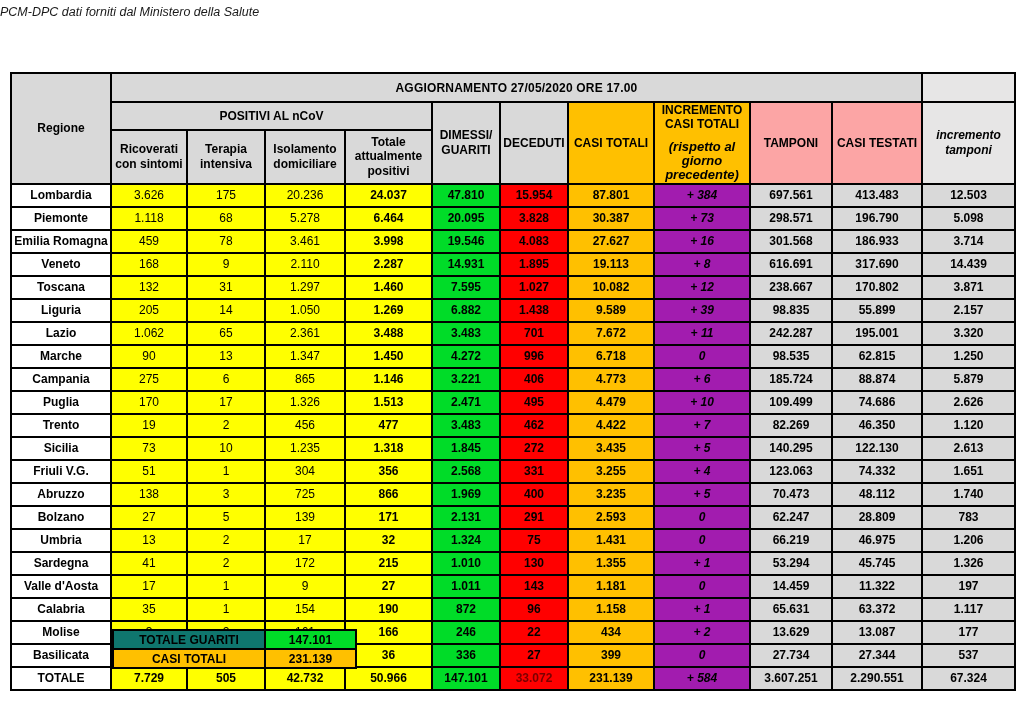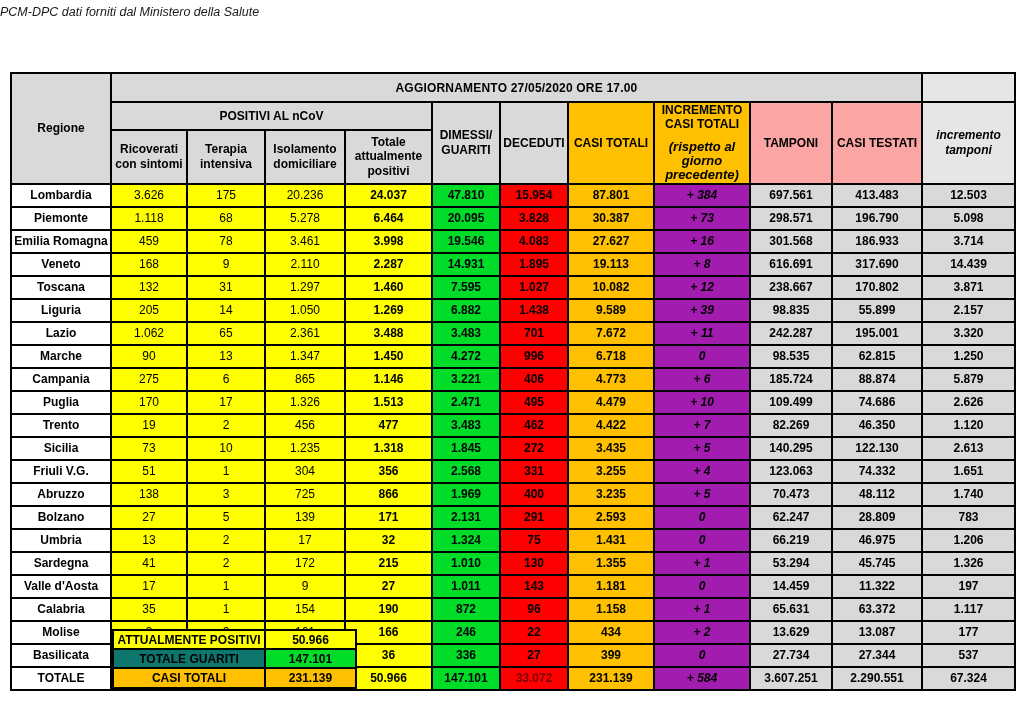--- a/index.html
+++ b/index.html
@@ -410,24 +410,20 @@
         <td class="c-gray">3.607.251</td>
         <td class="c-gray">2.290.551</td>
         <td class="c-gray">67.324</td>
       </tr>
     </tbody>
 </table>
 
 <table class="legend">
   <tbody id="legend-rows">
       <tr>
-        <td class="lg-label" style="background: rgb(255, 255, 0); color: rgb(0, 0, 0);">ATTUALMENTE POSITIVI</td>
-        <td class="lg-value" style="background: rgb(255, 255, 0); color: rgb(0, 0, 0);">50.966</td>
-      </tr>
-      <tr>
         <td class="lg-label" style="background: #0f766e; color: rgb(0, 0, 0);">TOTALE GUARITI</td>
         <td class="lg-value" style="background: rgb(0, 220, 40); color: rgb(0, 0, 0);">147.101</td>
       </tr>
       <tr>
         <td class="lg-label" style="background: rgb(255, 192, 0); color: rgb(0, 0, 0);">CASI TOTALI</td>
         <td class="lg-value" style="background: rgb(255, 192, 0); color: rgb(0, 0, 0);">231.139</td>
       </tr>
     </tbody>
 </table>
 

